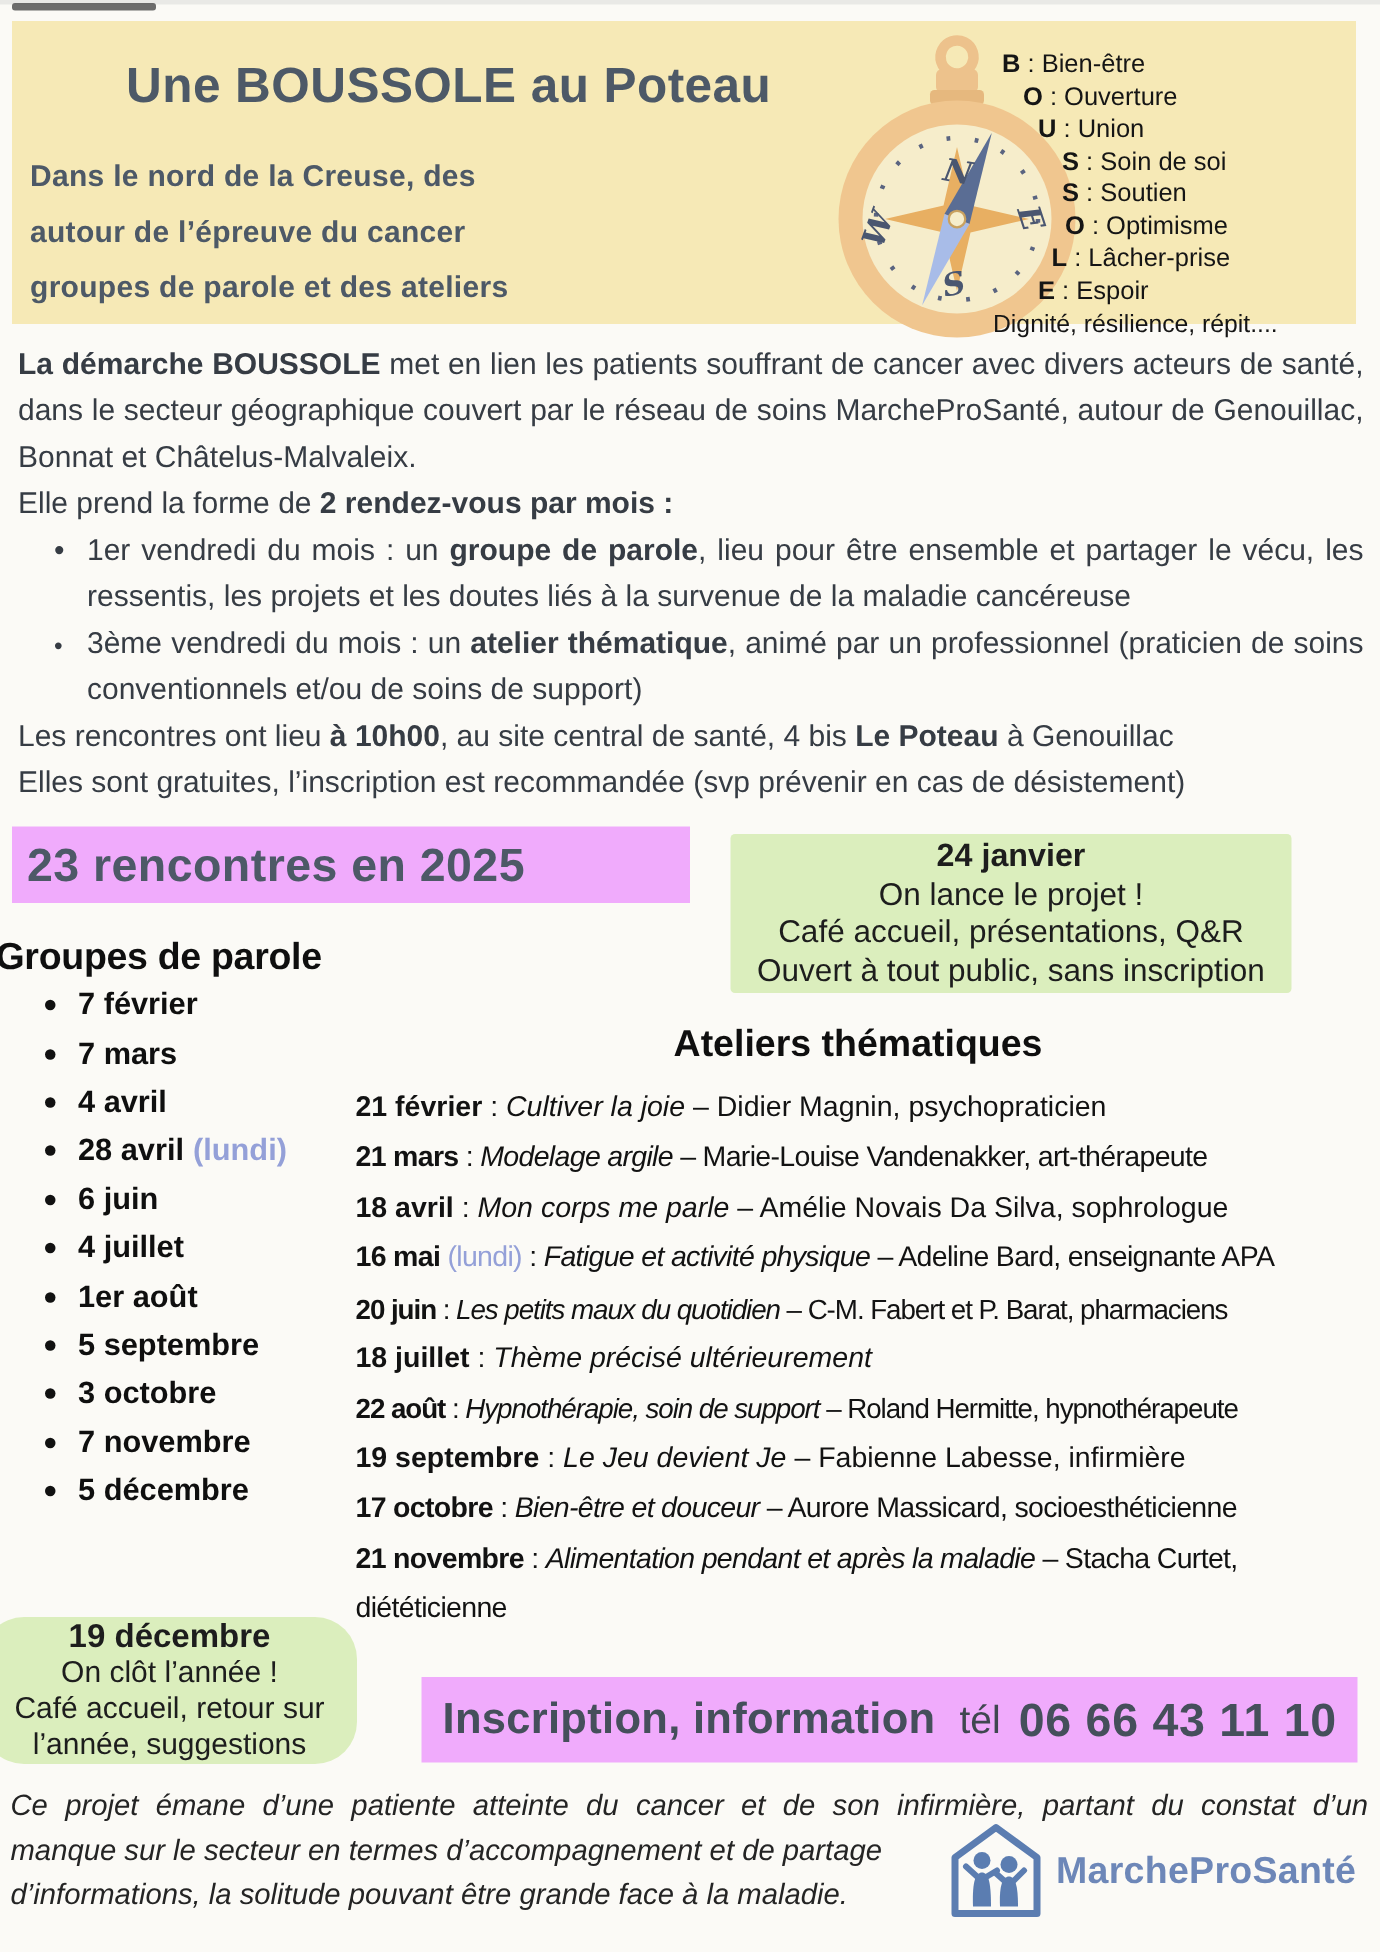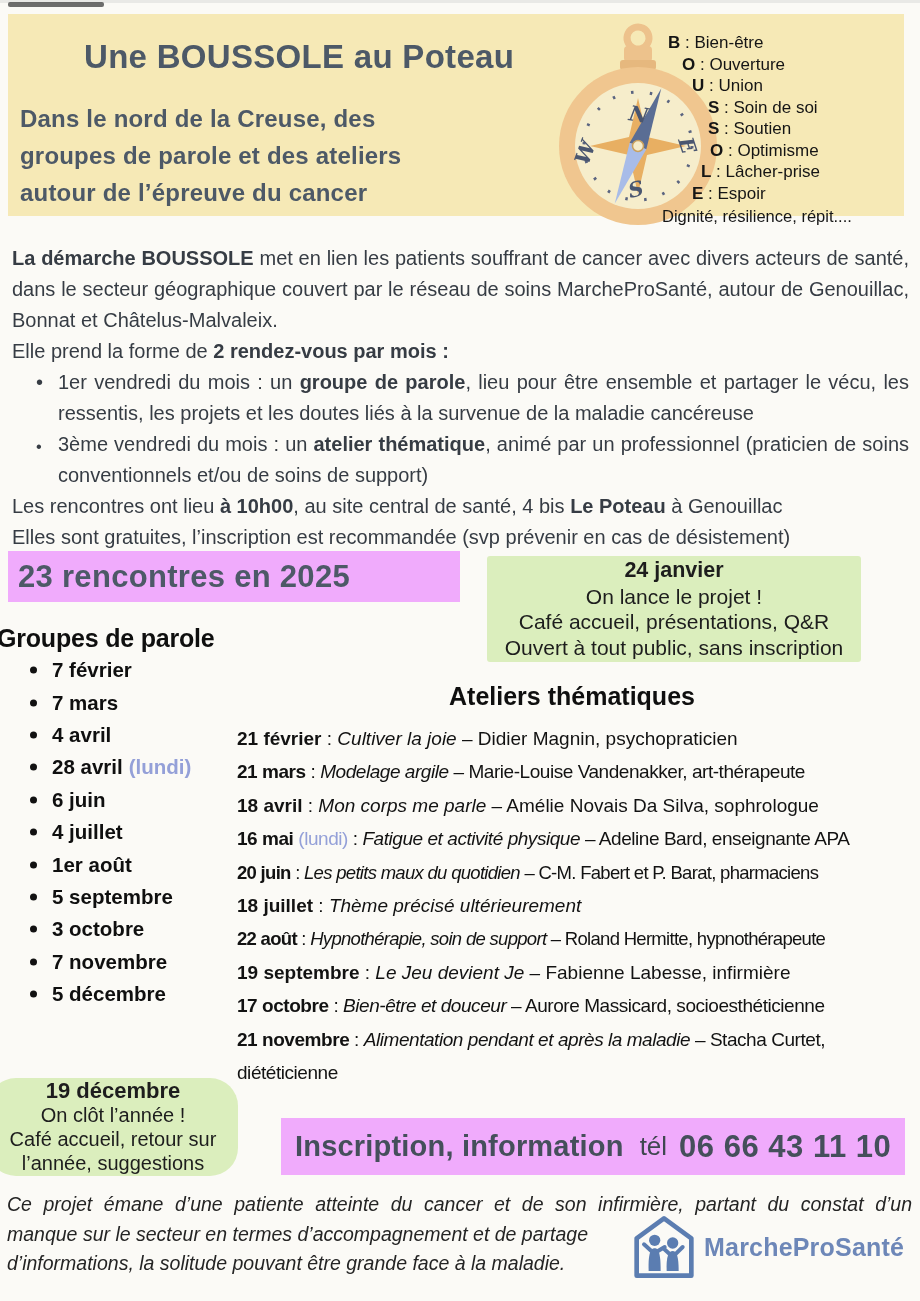--- a/index.html
+++ b/index.html
@@ -13,35 +13,35 @@
   .i{font-style:italic;}
   .note{color:#94a0d8;}
 
   
   .artifact-top{position:absolute;left:0;top:0;width:920px;height:3px;background:#e9e9e6;}
   .artifact-smudge{position:absolute;left:8px;top:2px;width:96px;height:5px;background:#4a4a4a;border-radius:2px;opacity:.8;}
 
   
   .header-box{position:absolute;left:8px;top:14px;width:896px;height:202px;background:#f6e9b6;}
   .page-title{position:absolute;left:76px;top:24px;font-size:33px;font-weight:bold;color:#4d5967;letter-spacing:.3px;}
-  .page-subtitle{position:absolute;left:12px;top:86px;font-size:24px;font-weight:bold;color:#4d5967;line-height:37px;letter-spacing:.2px;}
+  .page-subtitle{position:absolute;left:12px;top:86px;font-size:20px;font-weight:bold;color:#4d5967;line-height:37px;letter-spacing:.2px;}
   .compass{position:absolute;left:542px;top:8px;width:175px;height:205px;}
   .acrostic{position:absolute;left:660px;top:18px;font-size:17px;line-height:21.5px;color:#151515;}
   .acrostic .row:nth-child(1){margin-left:0;}
   .acrostic .row:nth-child(2){margin-left:14px;}
   .acrostic .row:nth-child(3){margin-left:24px;}
   .acrostic .row:nth-child(4){margin-left:40px;}
   .acrostic .row:nth-child(5){margin-left:40px;}
   .acrostic .row:nth-child(6){margin-left:42px;}
   .acrostic .row:nth-child(7){margin-left:33px;}
   .acrostic .row:nth-child(8){margin-left:24px;}
   .acrostic-footer{margin-left:-6px;margin-top:2px;font-size:16.5px;}
 
   
-  .intro{position:absolute;left:12px;top:243px;width:897px;font-size:20px;line-height:31px;color:#363c44;}
+  .intro{position:absolute;left:12px;top:228px;width:897px;font-size:20px;line-height:31px;color:#363c44;}
   .intro p{margin:0;}
   .just{text-align:justify;}
   .bullets{list-style:none;margin:0;padding:0;}
   .bullets li{position:relative;padding-left:46px;text-align:justify;}
   .bullets li::before{content:"\2022";position:absolute;left:24px;top:0;}
   .bullets li:nth-child(2)::before{font-size:82%;top:2px;}
 
   
   .meetings-band{position:absolute;left:8px;top:551px;width:452px;height:51px;background:#f0abfc;display:flex;align-items:center;}
   .meetings-band .txt{font-size:31px;font-weight:bold;color:#4d5967;padding-left:10px;letter-spacing:.3px;}
@@ -90,22 +90,22 @@
 </head>
 <body>
 
 <div class="artifact-top"></div>
 <div class="artifact-smudge"></div>
 
 <div class="header-box">
   <div class="page-title">Une BOUSSOLE au Poteau</div>
   <div class="page-subtitle">
     <div>Dans le nord de la Creuse, des</div>
+    <div>autour de l’épreuve du cancer</div>
     <div>groupes de parole et des ateliers</div>
-    <div>autour de l’épreuve du cancer</div>
   </div>
 
   <svg class="compass" viewBox="0 0 175 205" aria-hidden="true">
     <circle cx="88" cy="16" r="11" fill="none" stroke="#edc28c" stroke-width="7" transform="rotate(-18 88 16)"></circle>
     <rect x="74" y="24" width="28" height="16" rx="4" fill="#edc28c"></rect>
     <rect x="70" y="38" width="36" height="10" rx="3" fill="#e6b87e"></rect>
     <circle cx="88" cy="124" r="79" fill="#f0c68f"></circle>
     <circle cx="88" cy="124" r="63" fill="#f6edcb"></circle>
     <circle cx="88" cy="124" r="54" fill="none" stroke="#5a6480" stroke-width="3" stroke-dasharray="2.5 16.5"></circle>
     <path d="M88 76 L97 115 L136 124 L97 133 L88 172 L79 133 L40 124 L79 115 Z" fill="#e8af62"></path>

